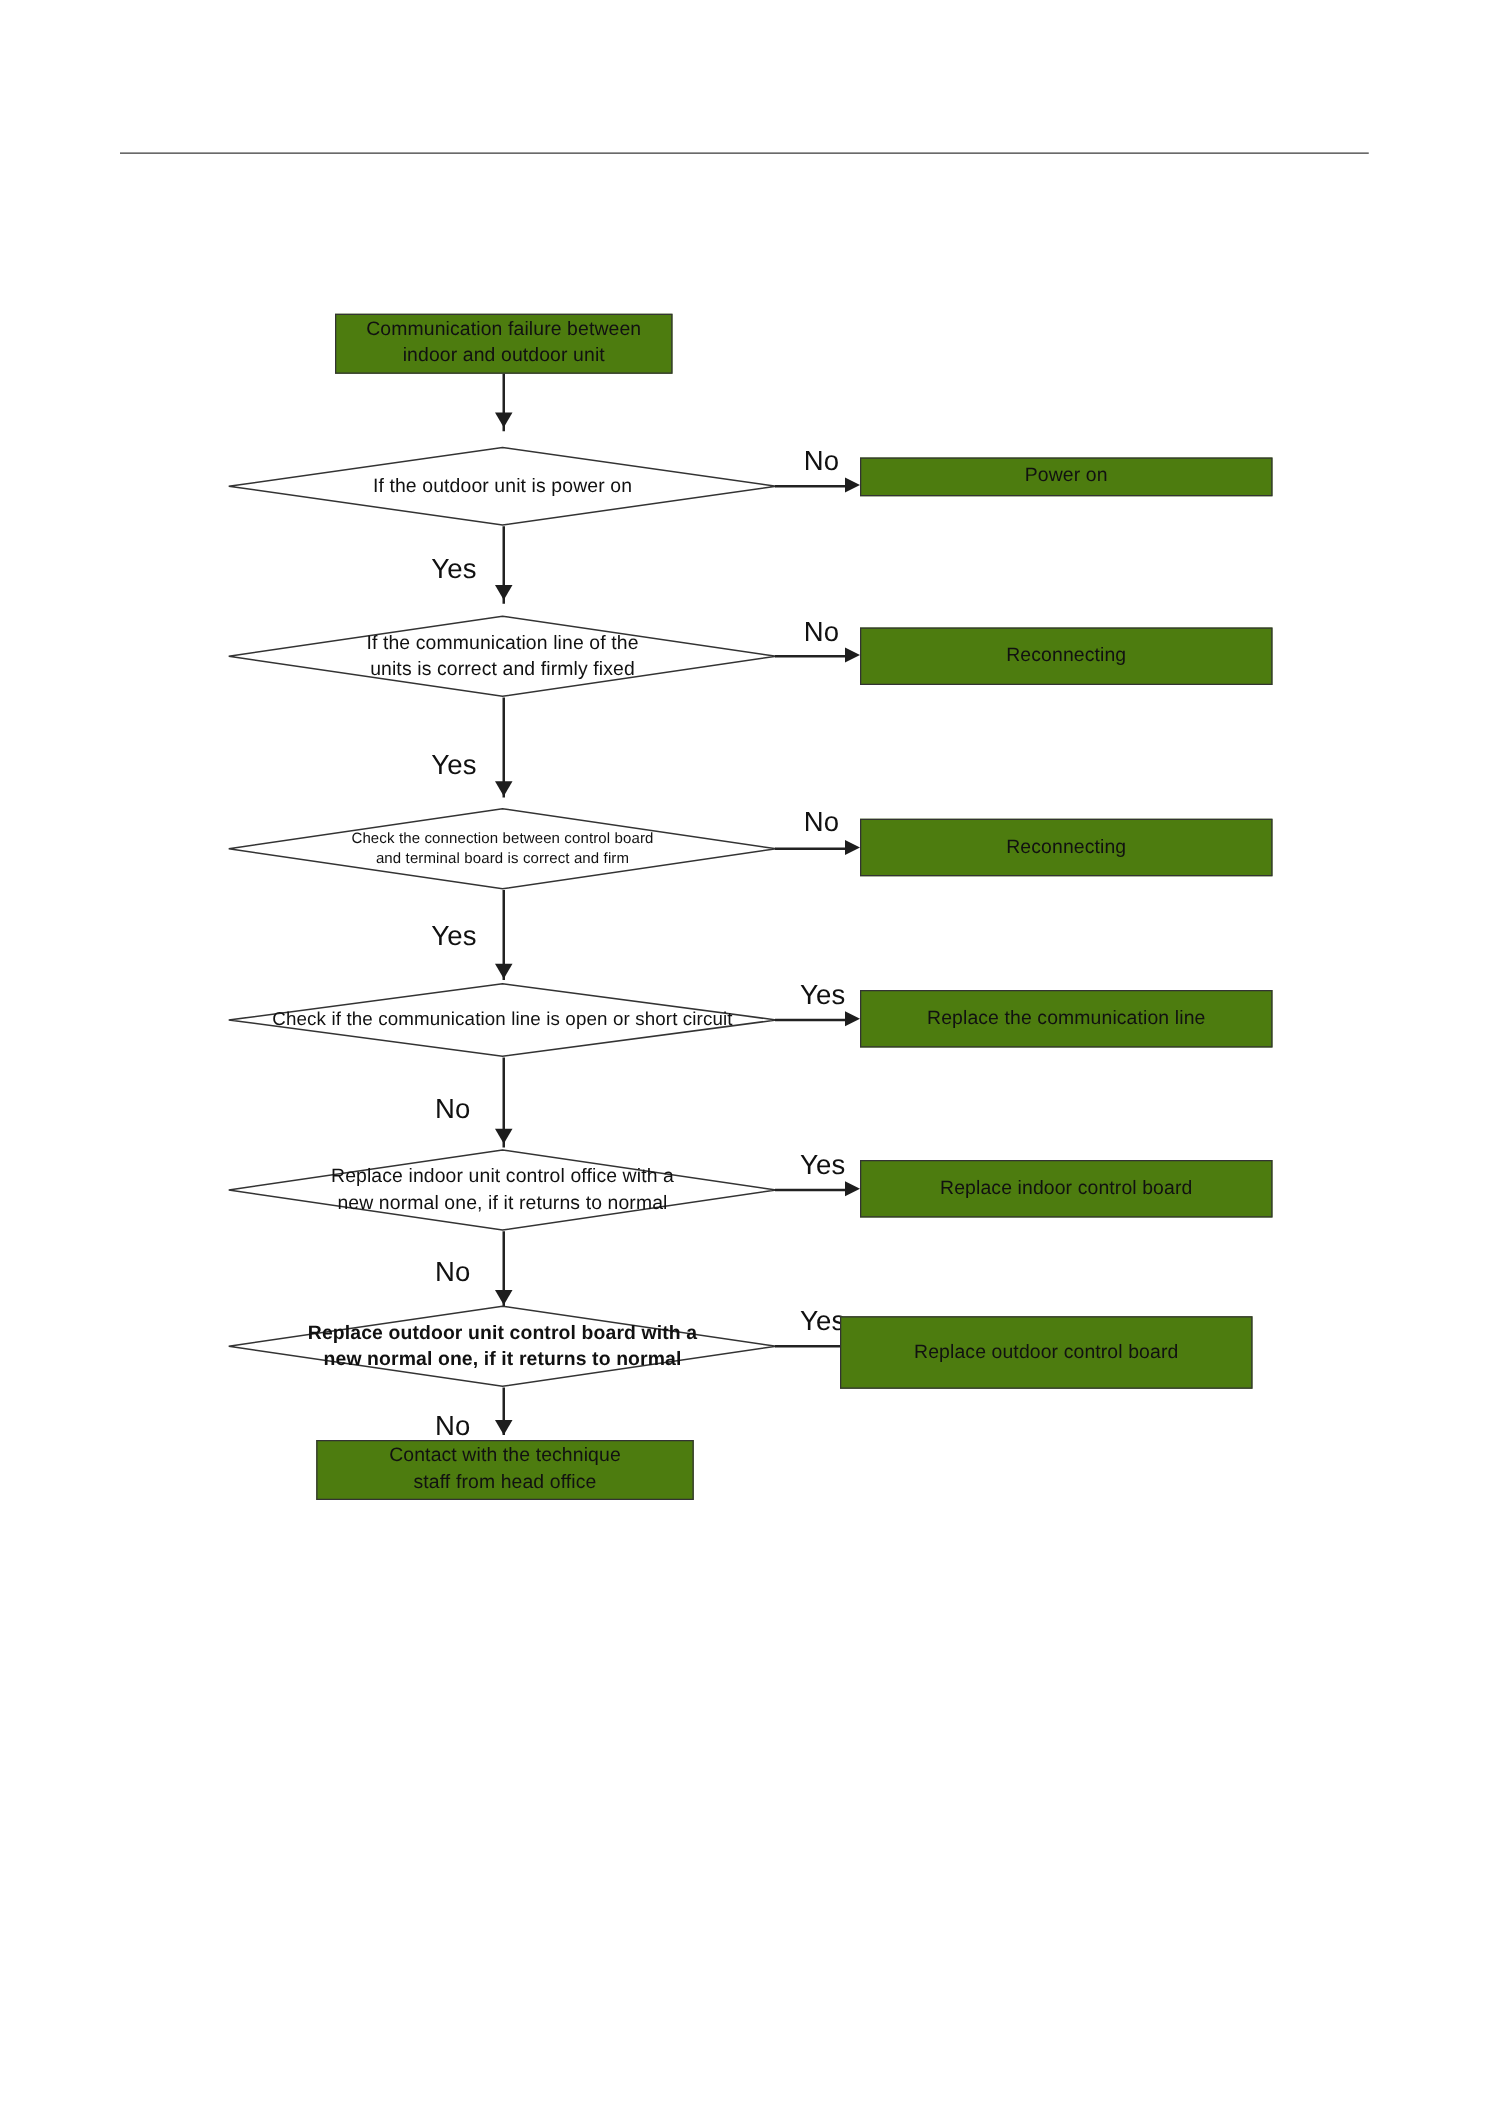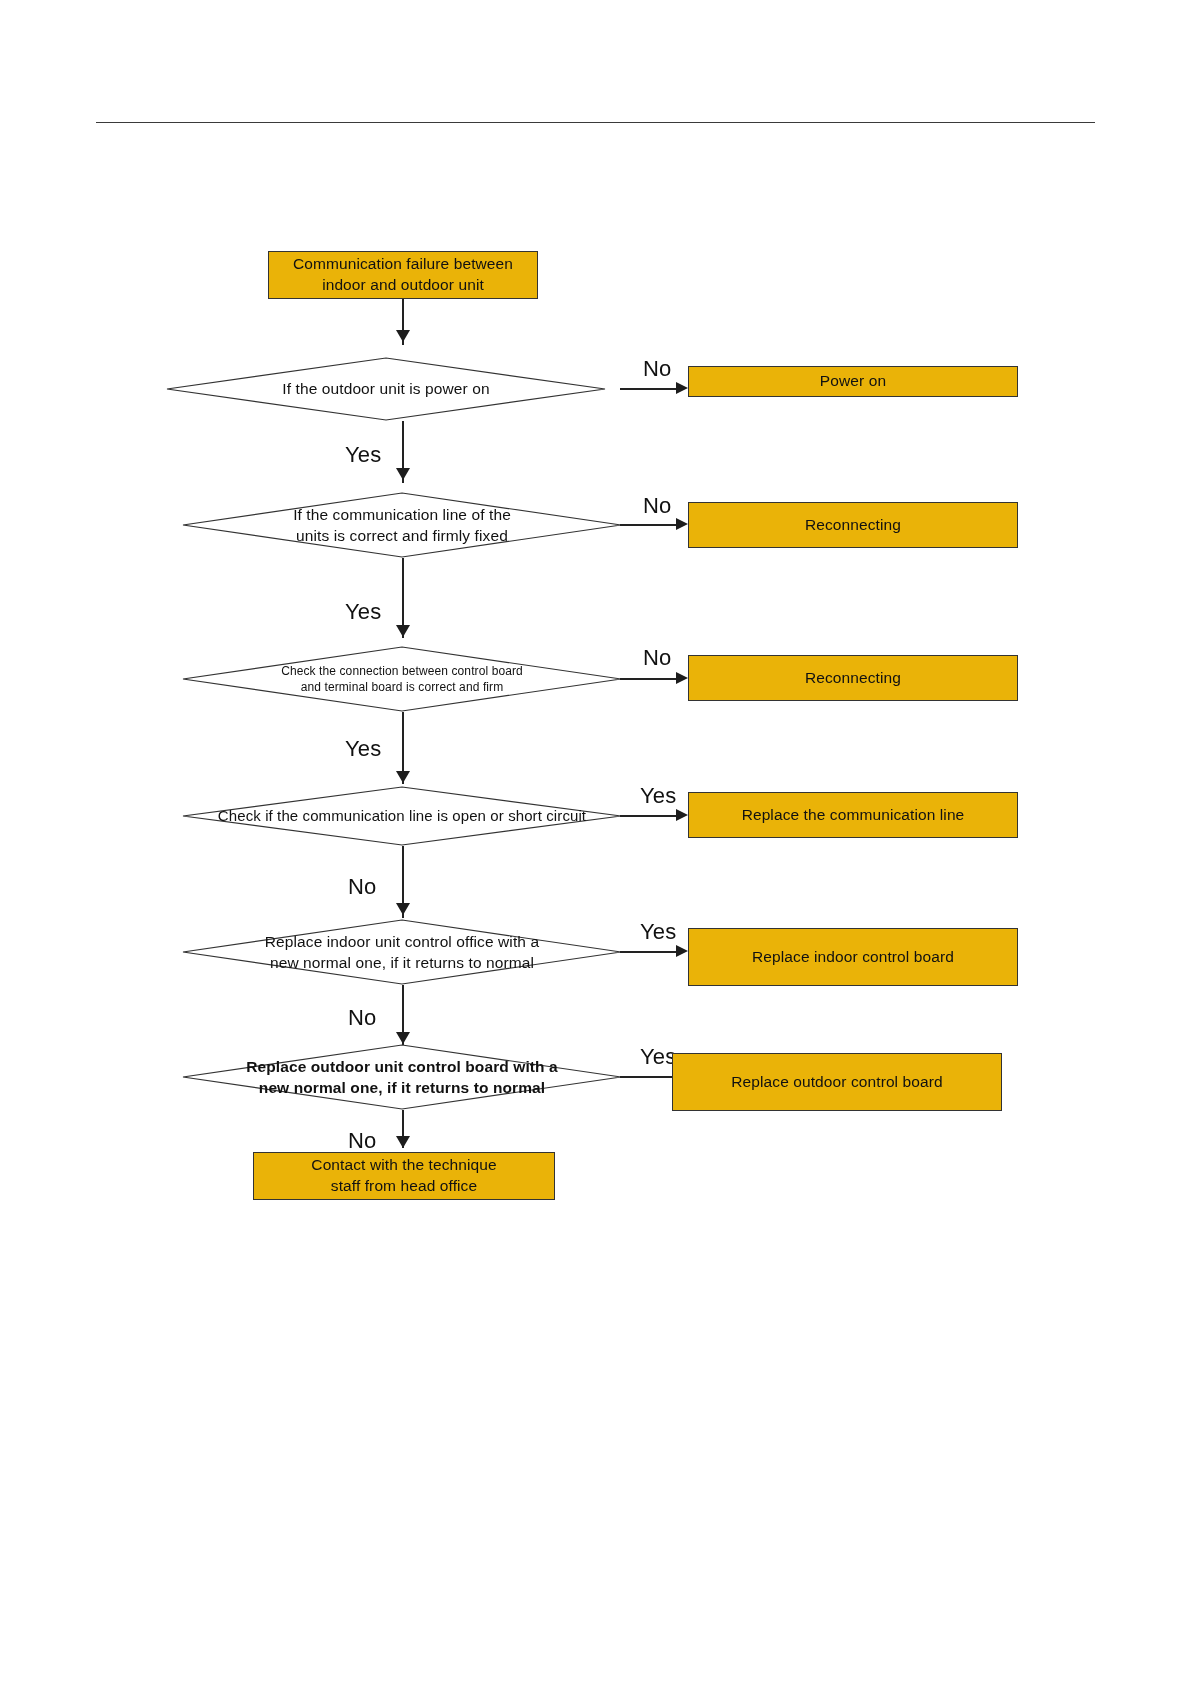--- a/index.html
+++ b/index.html
@@ -13,21 +13,21 @@
   
   .header-rule{
     position:absolute;left:96px;top:122px;width:999px;height:0;
     border-top:1.4px solid #3a3a3a;
   }
 
   
   .node{position:absolute;box-sizing:border-box;}
 
   .proc{
-    border:1.2px solid #333333;background:#eab308;
+    border:1.2px solid #333333;background:#4d7c0f;
     display:flex;align-items:center;justify-content:center;text-align:center;
     font-size:15.5px;line-height:1.34;letter-spacing:.1px;padding:2px 6px;
   }
 
   .dia{display:block;}
   .dia svg{display:block;overflow:visible;}
   .dia .dlabel{
     position:absolute;left:0;right:0;top:50%;transform:translateY(-50%);
     text-align:center;font-size:15.5px;line-height:1.36;
     letter-spacing:.1px;pointer-events:none;white-space:pre-line;
@@ -60,21 +60,21 @@
 
   <div class="header-rule"></div>
 
   <div class="node proc" style="left:268px;top:251px;width:270px;height:48px;">
     <span style="white-space: pre-line;">Communication failure between
 indoor and outdoor unit</span>
   </div>
   <div class="edge v" style="left:402px;top:299px;height:46px;"></div>
   <div class="arrow-d" style="left:396px;top:330px;"></div>
 
-  <div class="node dia" style="left:166px;top:357px;width:440px;height:64px;">
+  <div class="node dia" style="left:182px;top:357px;width:440px;height:64px;">
     <svg width="440" height="64" viewBox="0 0 440 64">
       <polygon points="220,1 439,32 220,63 1,32" fill="#ffffff" stroke="#333333" stroke-width="1.2"></polygon>
     </svg>
     <div class="dlabel">If the outdoor unit is power on</div>
   </div>
 
   <div class="edge h" style="left:620px;top:388px;width:62px;"></div>
   <div class="arrow-r" style="left:676px;top:382px;"></div>
   <div class="elabel" style="left:643px;top:356px;">No</div>
   <div class="node proc" style="left:688px;top:366px;width:330px;height:31px;">
@@ -138,21 +138,21 @@
   <div class="node dia" style="left:182px;top:919px;width:440px;height:66px;">
     <svg width="440" height="66" viewBox="0 0 440 66">
       <polygon points="220,1 439,33 220,65 1,33" fill="#ffffff" stroke="#333333" stroke-width="1.2"></polygon>
     </svg>
     <div class="dlabel" style="white-space: pre-line;">Replace indoor unit control office with a
 new normal one, if it returns to normal</div>
   </div>
   <div class="edge h" style="left:620px;top:951px;width:62px;"></div>
   <div class="arrow-r" style="left:676px;top:945px;"></div>
   <div class="elabel" style="left:640px;top:919px;">Yes</div>
-  <div class="node proc" style="left:688px;top:928px;width:330px;height:58px;">
+  <div class="node proc" style="left:688px;top:928px;width:330px;height:46px;">
     <span>Replace indoor control board</span>
   </div>
   <div class="edge v" style="left:402px;top:985px;height:60px;"></div>
   <div class="arrow-d" style="left:396px;top:1032px;"></div>
   <div class="elabel" style="left:348px;top:1005px;">No</div>
 
   <div class="node dia" style="left:182px;top:1044px;width:440px;height:66px;">
     <svg width="440" height="66" viewBox="0 0 440 66">
       <polygon points="220,1 439,33 220,65 1,33" fill="#ffffff" stroke="#333333" stroke-width="1.2"></polygon>
     </svg>

